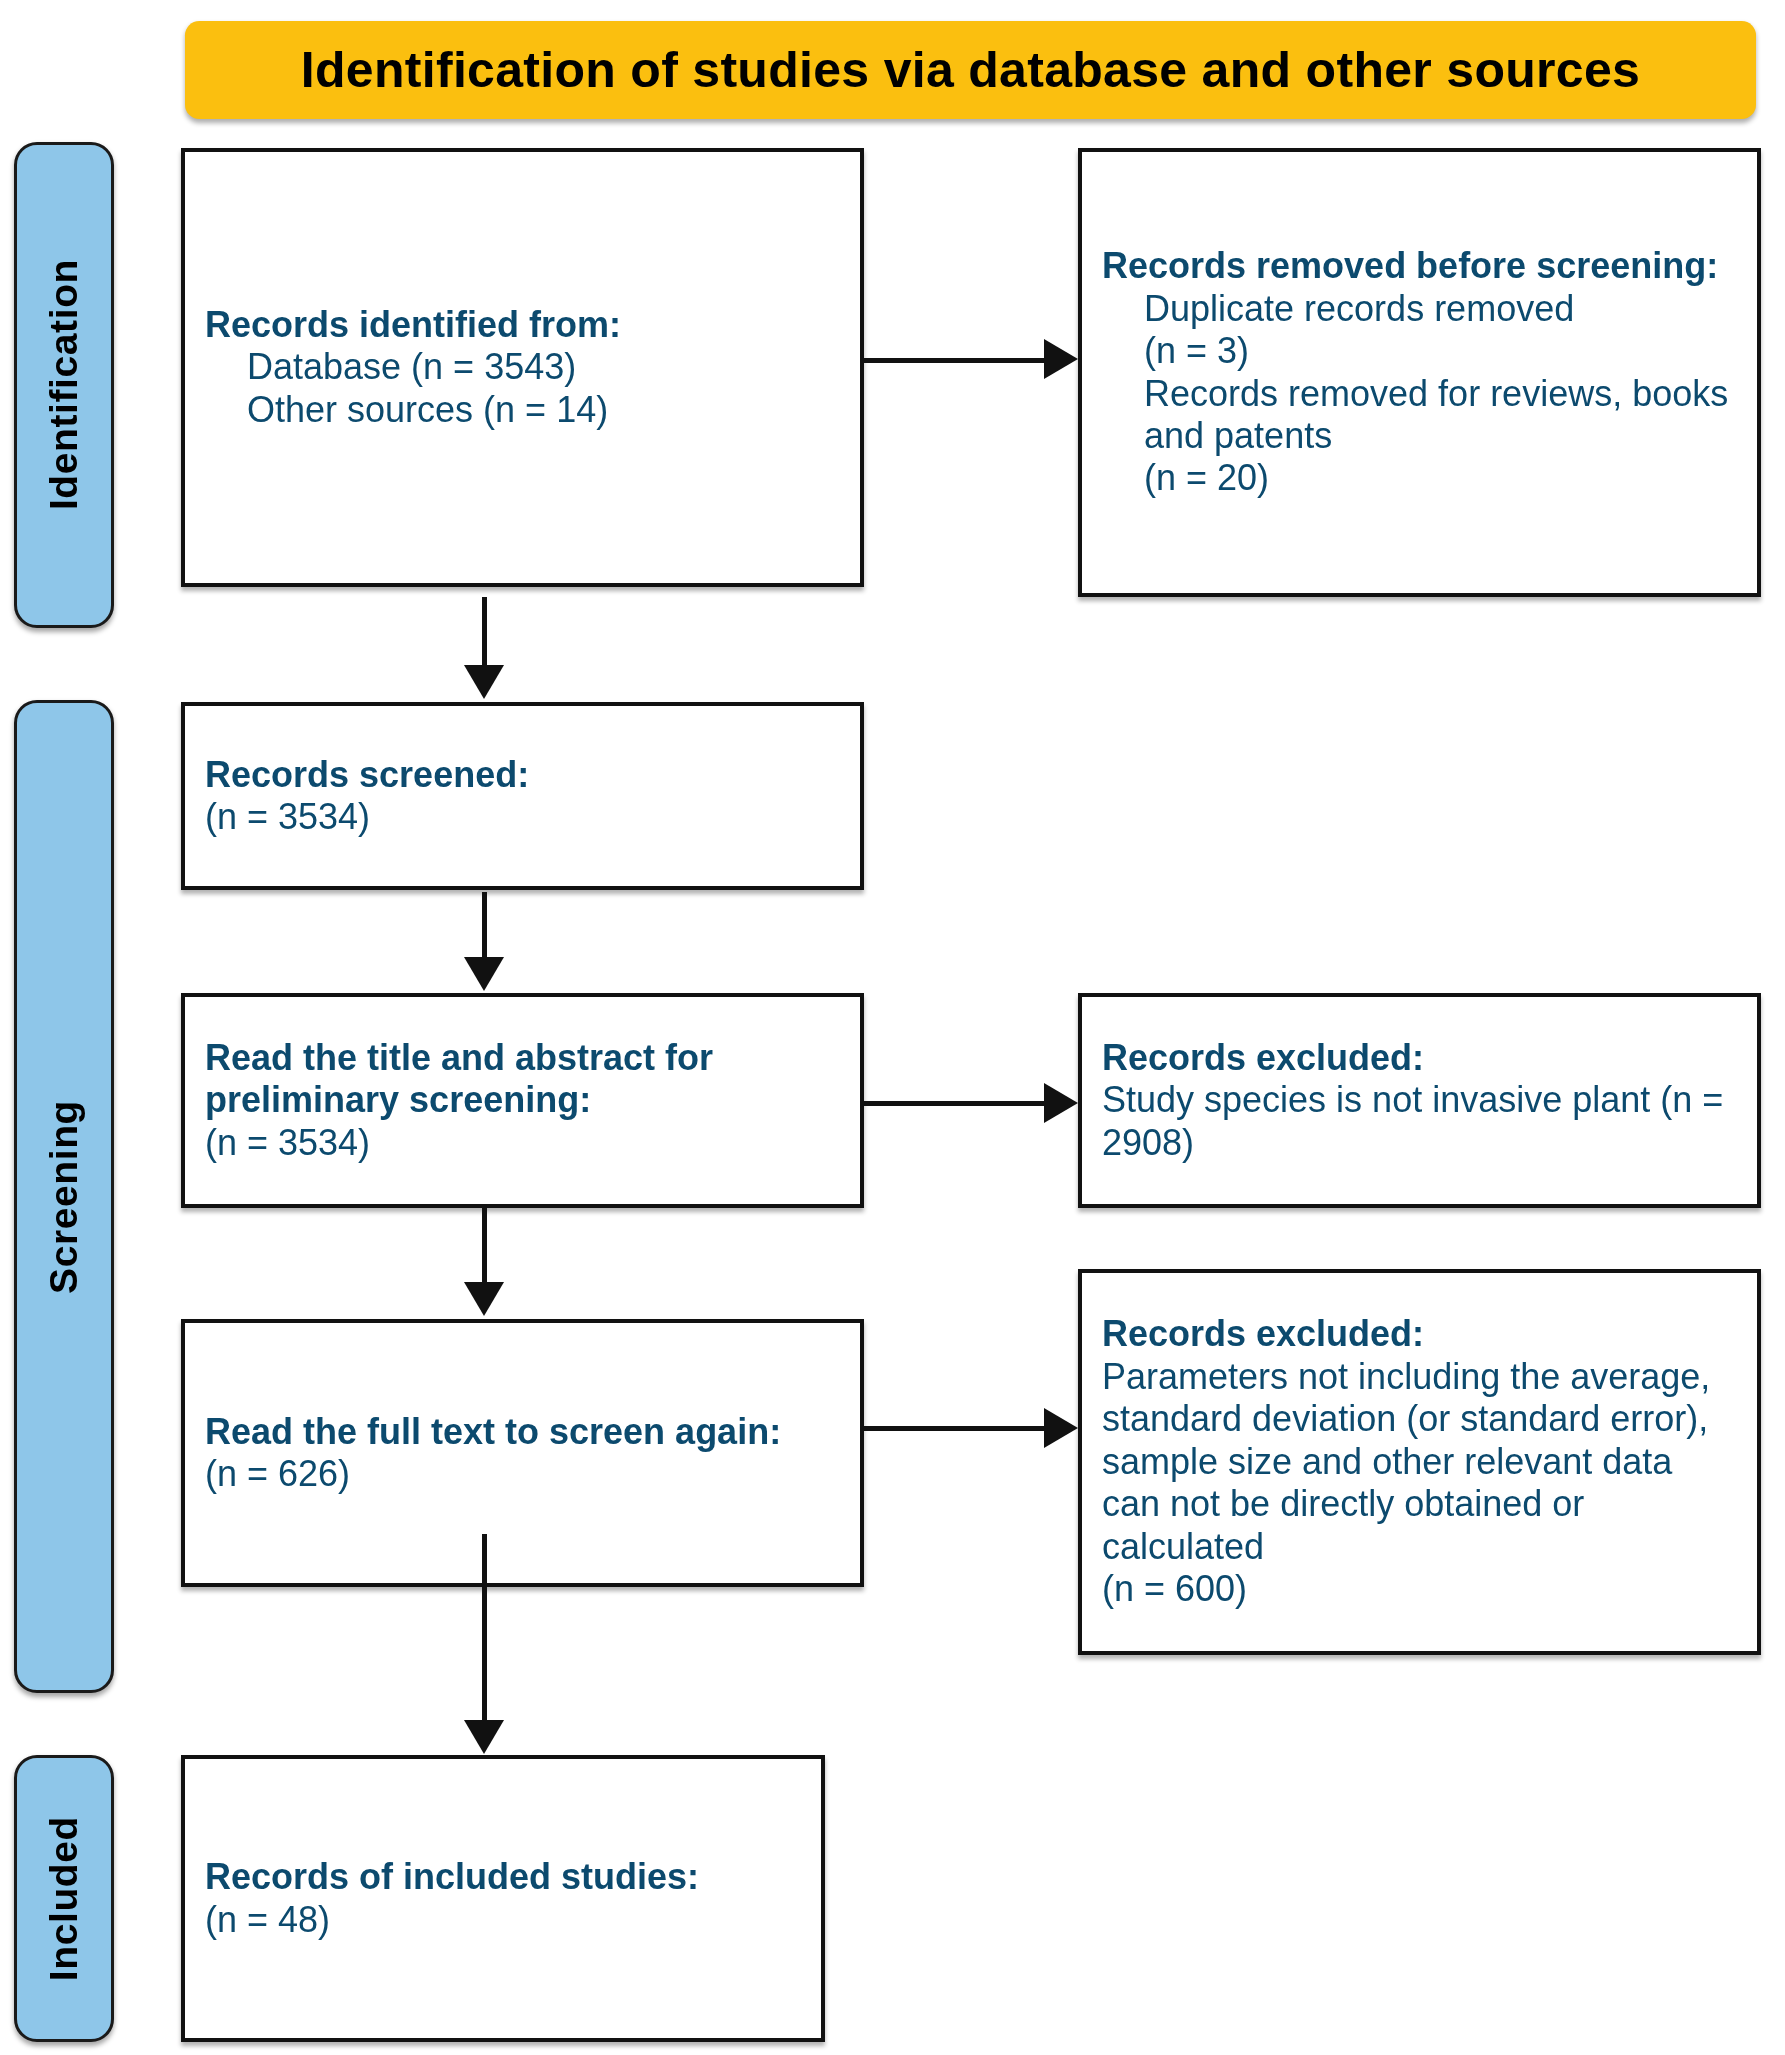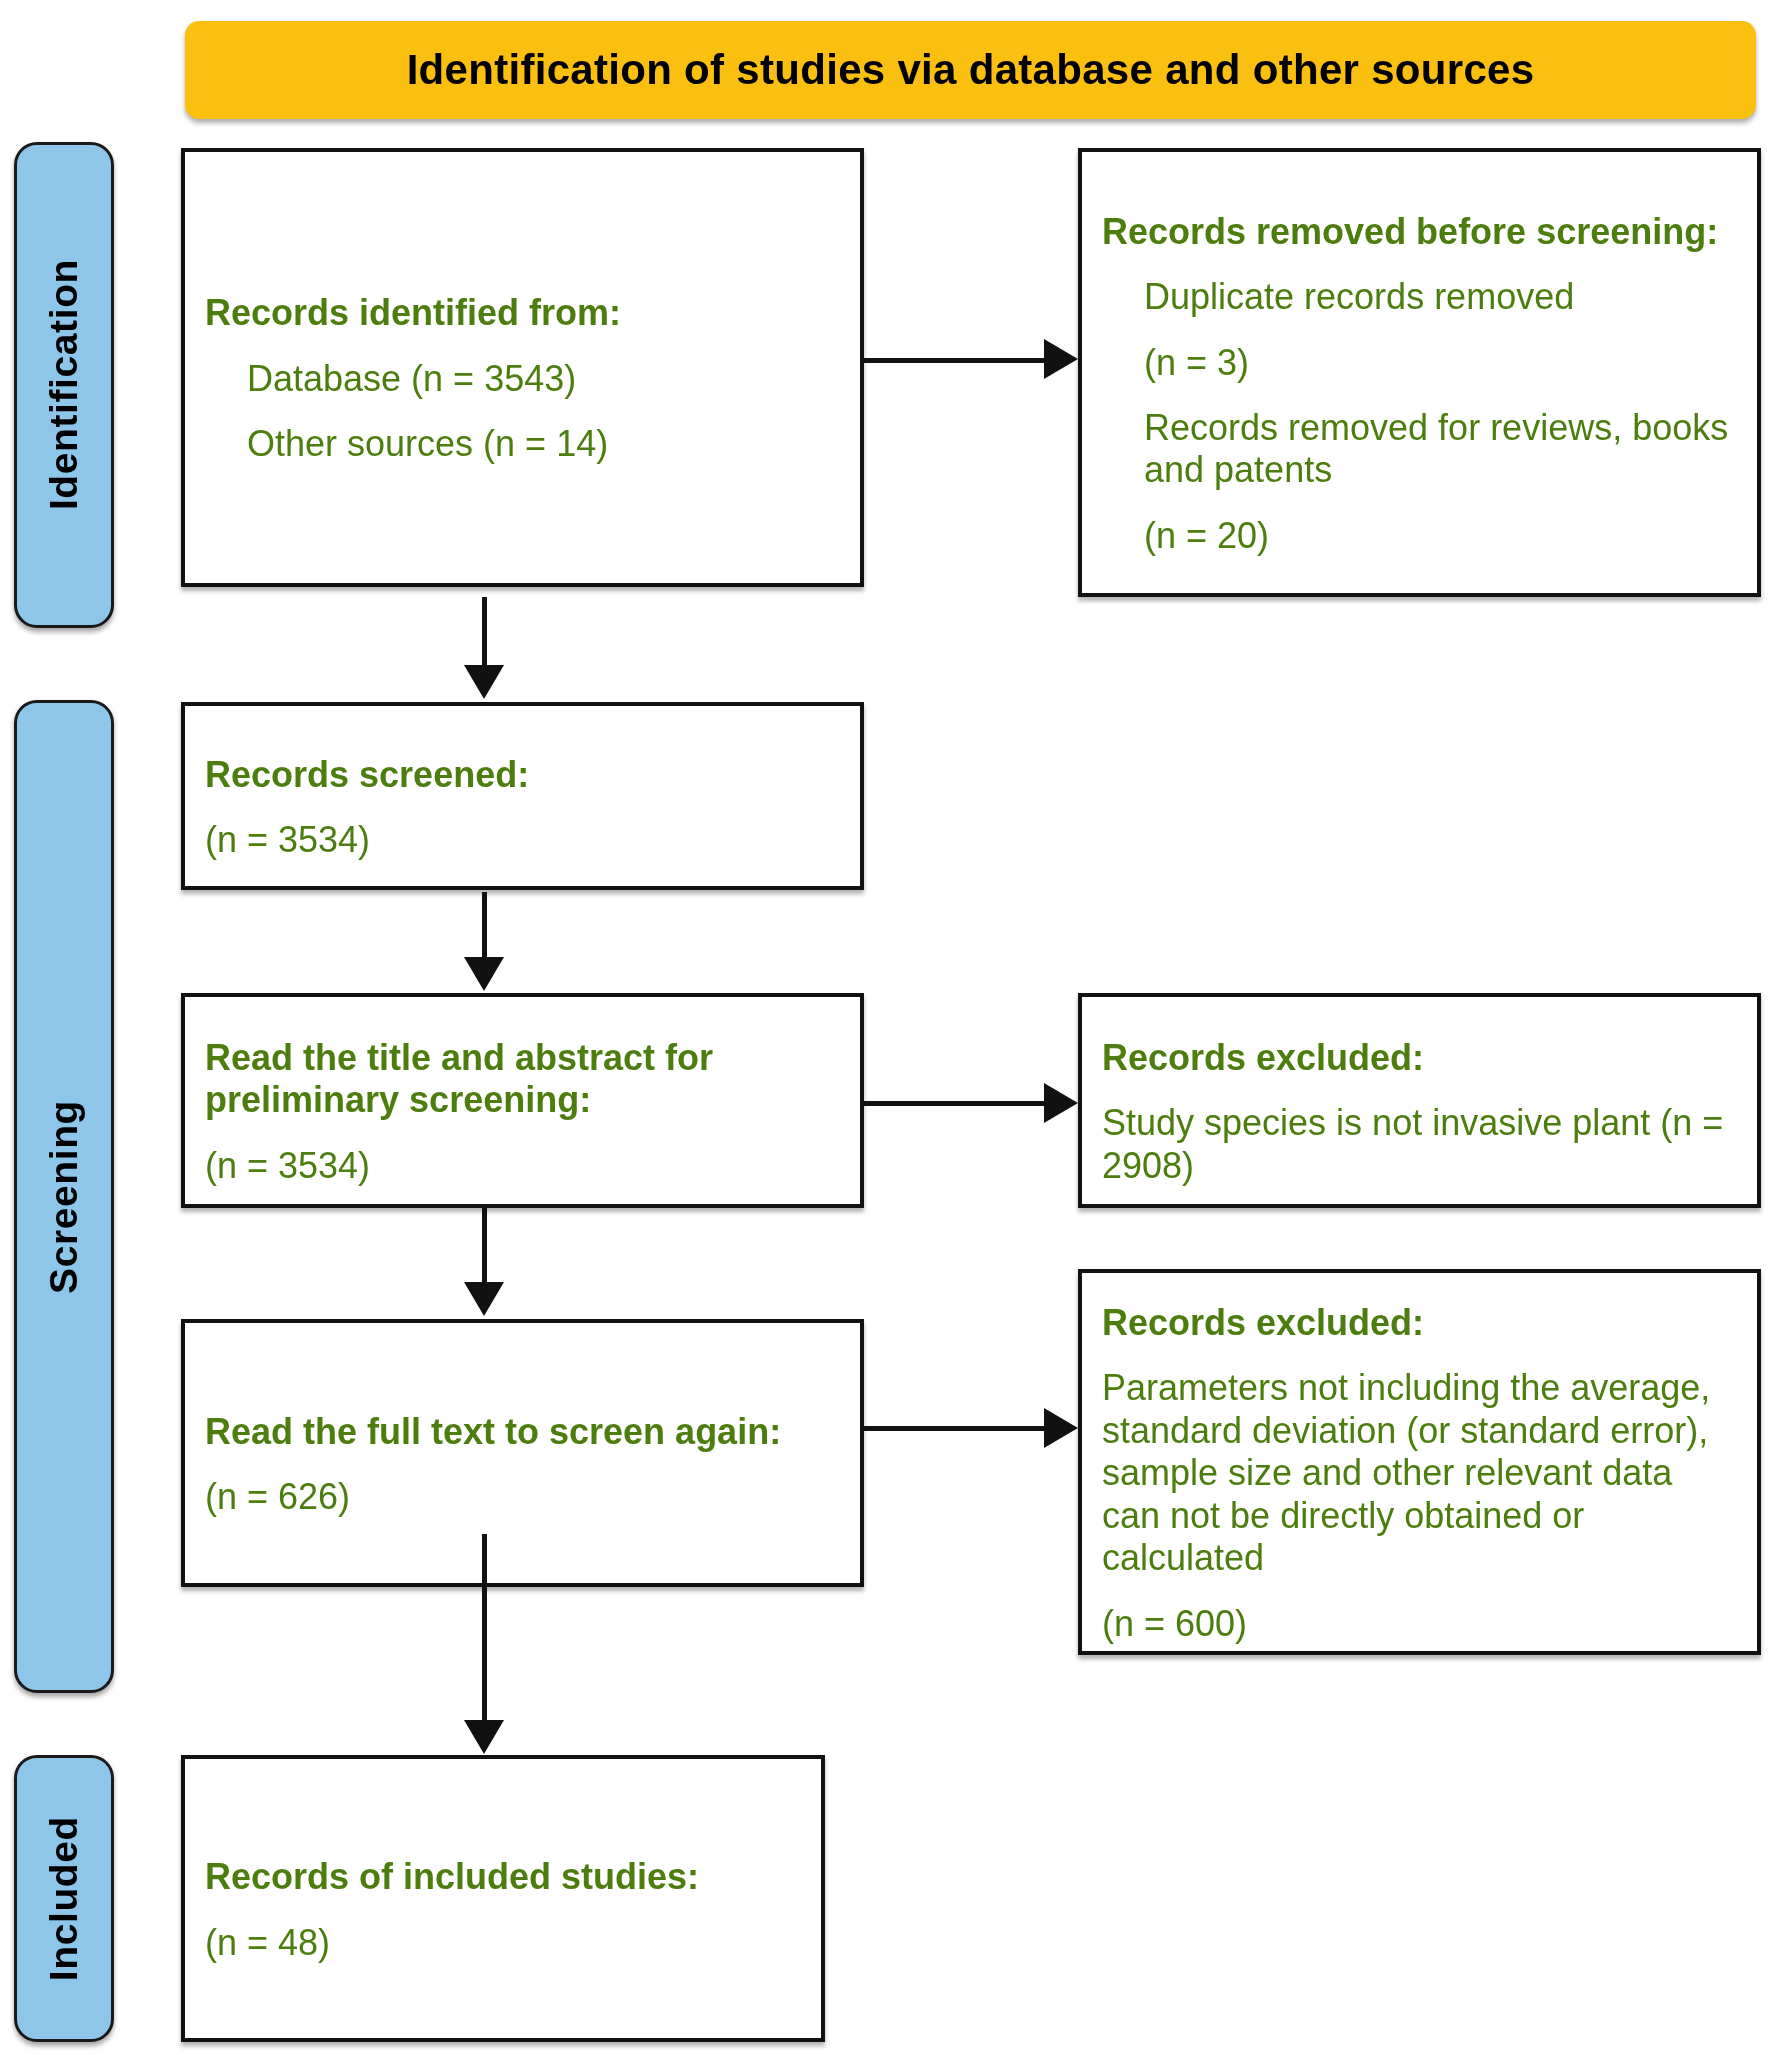--- a/index.html
+++ b/index.html
@@ -27,21 +27,21 @@
     width: 1571px;
     height: 98px;
     background: #fbbf0f;
     border-radius: 14.3px;
     box-shadow: 0 3.9px 5px rgba(0,0,0,0.32);
     display: flex;
     align-items: center;
     justify-content: center;
   }
   .banner-text {
-    font-size: 42px;
+    font-size: 50px;
     font-weight: bold;
     color: #000000;
     letter-spacing: 0.3px;
     white-space: nowrap;
   }
 
   
   .stage {
     position: absolute;
     left: 14px;
@@ -78,23 +78,22 @@
     display: flex;
     flex-direction: column;
     justify-content: center;
   }
   .box-inner {
     padding: 0 20px;
   }
   .line {
     font-size: 36px;
     line-height: 1.18;
-    color: #4d7c0f;
+    color: #0c4a6e;
     white-space: pre-wrap;
-    margin-top: 23px;
   }
   .line.bold { font-weight: bold; }
   .line.indent { padding-left: 42px; }
 
   
   #box-identified   { left: 181px; top: 148px;  width: 683px; height: 439px; }
   #box-screened     { left: 181px; top: 702px; width: 683px; height: 188px; }
   #box-title-abs    { left: 181px; top: 993px; width: 683px; height: 215px; }
   #box-full-text    { left: 181px; top: 1319px; width: 683px; height: 268px; }
   #box-included     { left: 181px; top: 1755px; width: 644px; height: 287px; }

